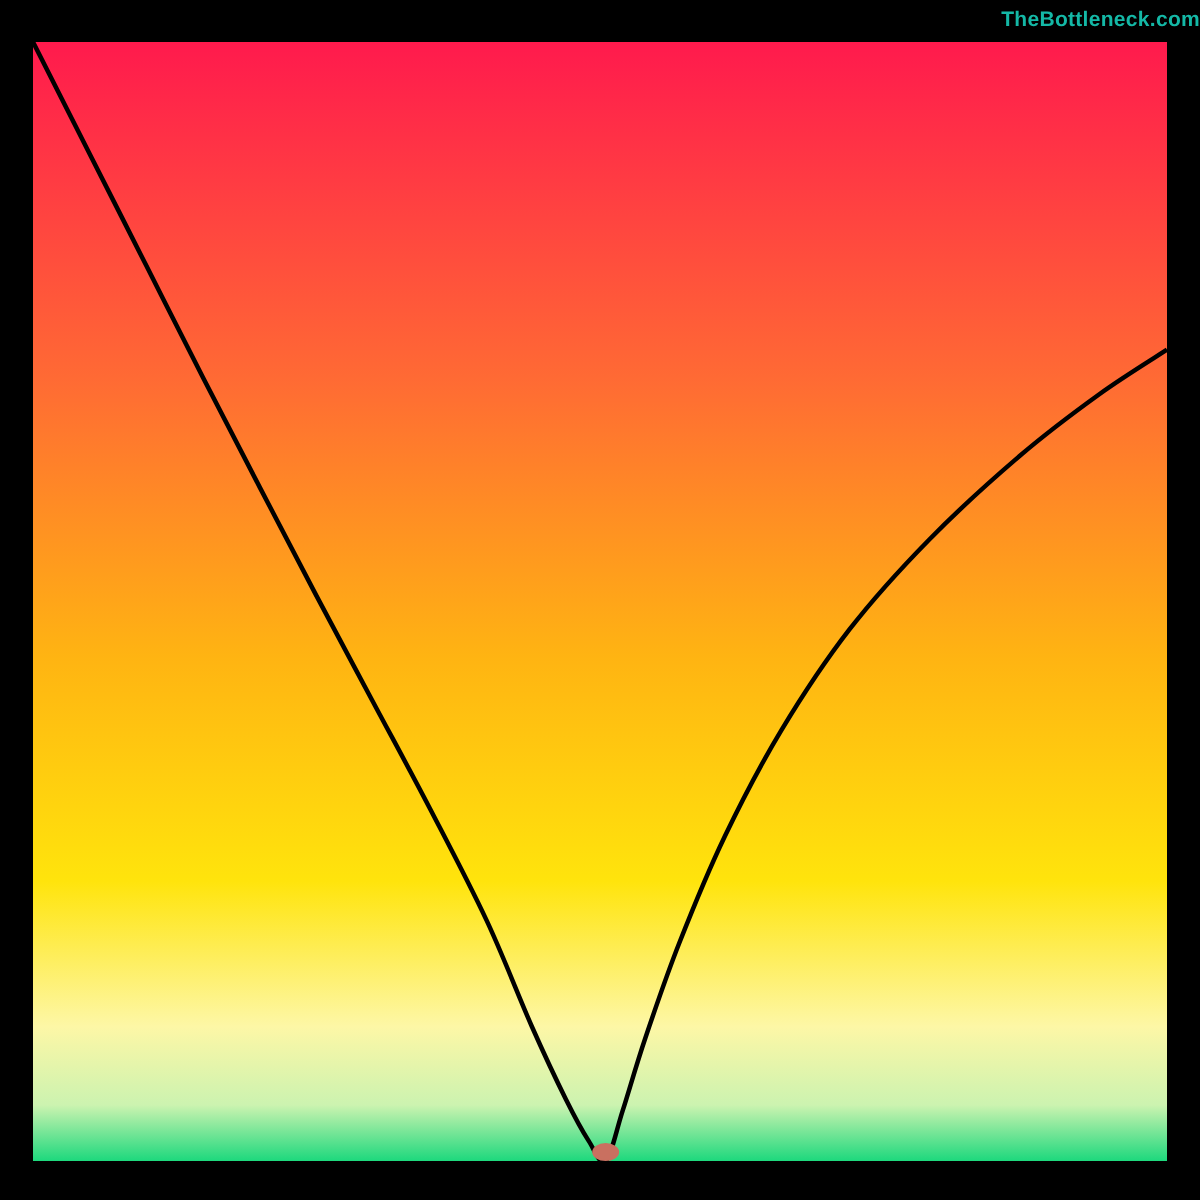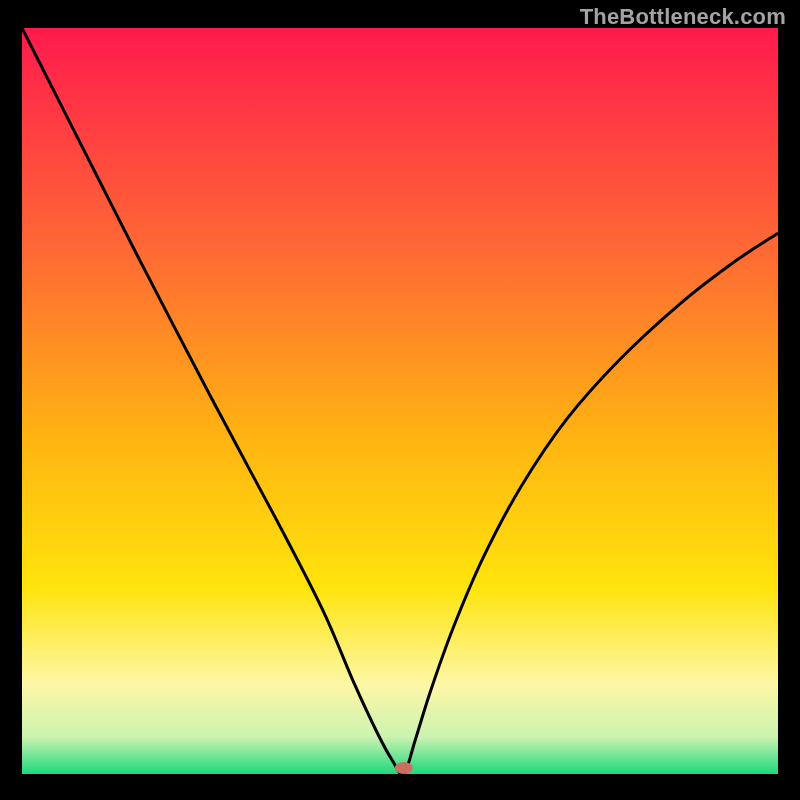--- a/index.html
+++ b/index.html
@@ -13,23 +13,23 @@
   }
   .frame {
     position: relative;
     width: 800px;
     height: 800px;
     background: #000;
   }
   .watermark {
     position: absolute;
     top: 4px;
-    right: 14px;
-    color: #a3a3a3;
-    font-size: 22px;
+    right: 0;
+    color: #14b8a6;
+    font-size: 14px;
     font-weight: 600;
     letter-spacing: 0.2px;
     z-index: 5;
   }
   svg {
     position: absolute;
     top: 0;
     left: 0;
   }
 </style>

